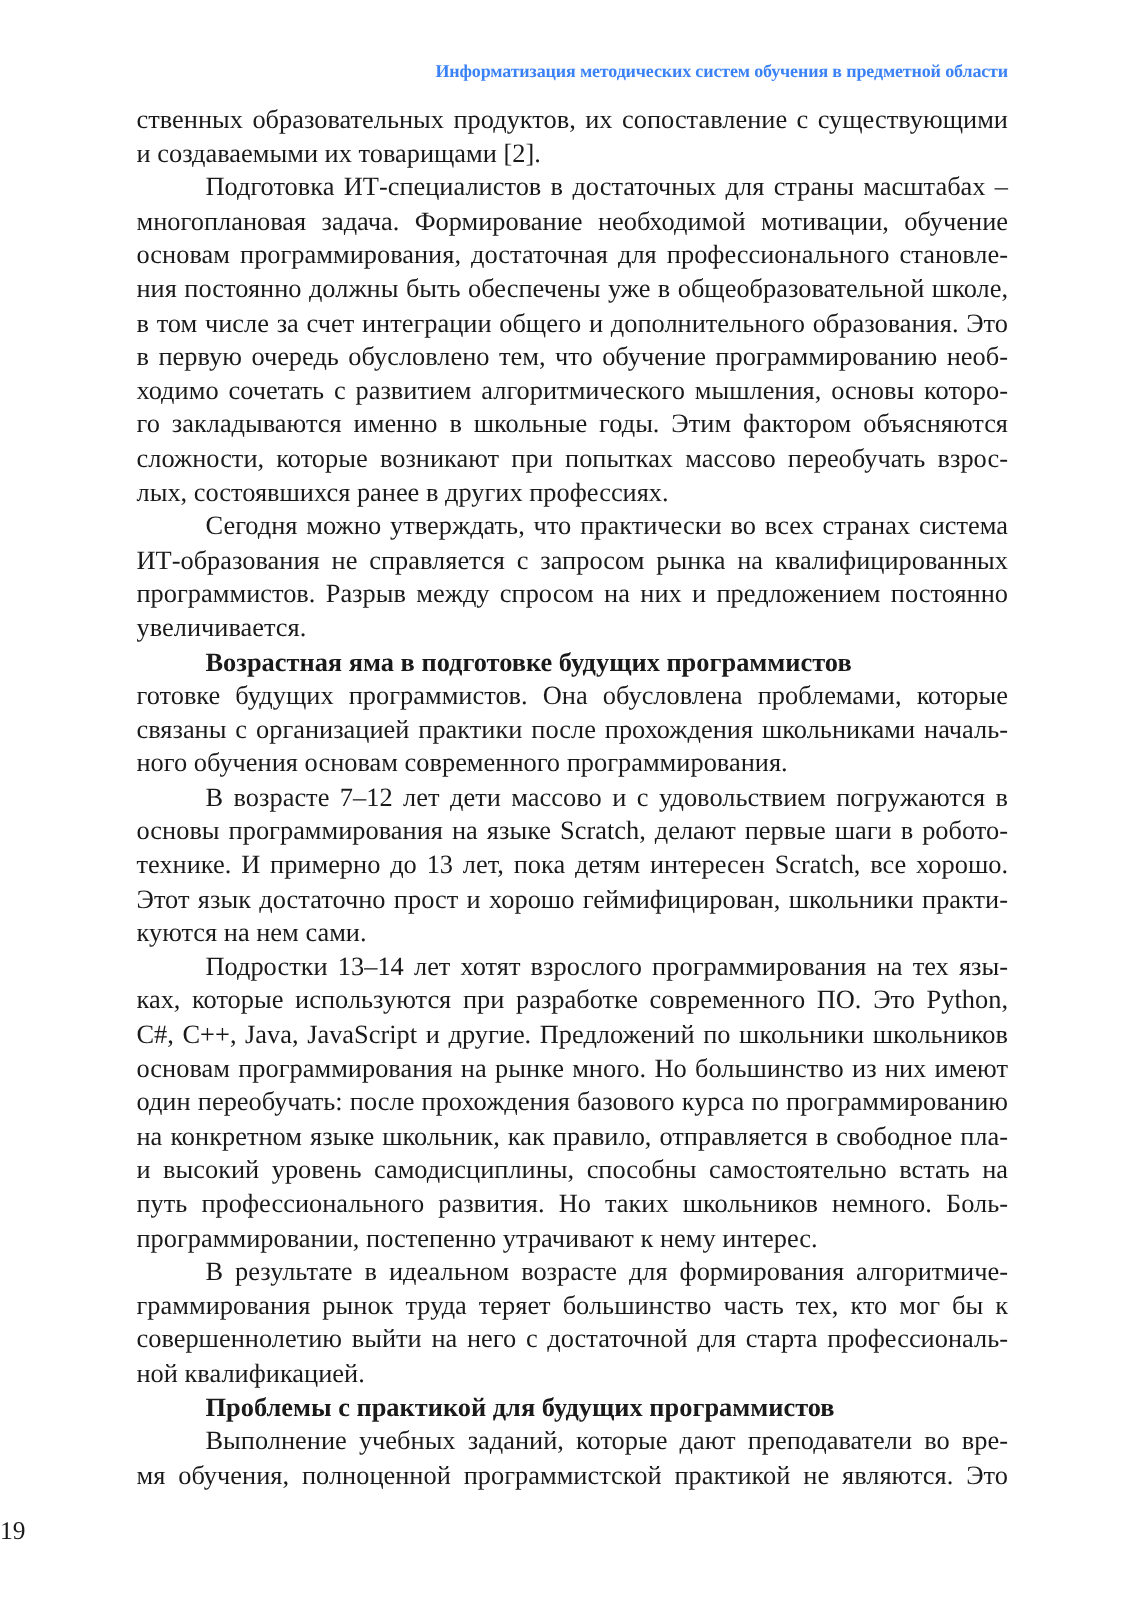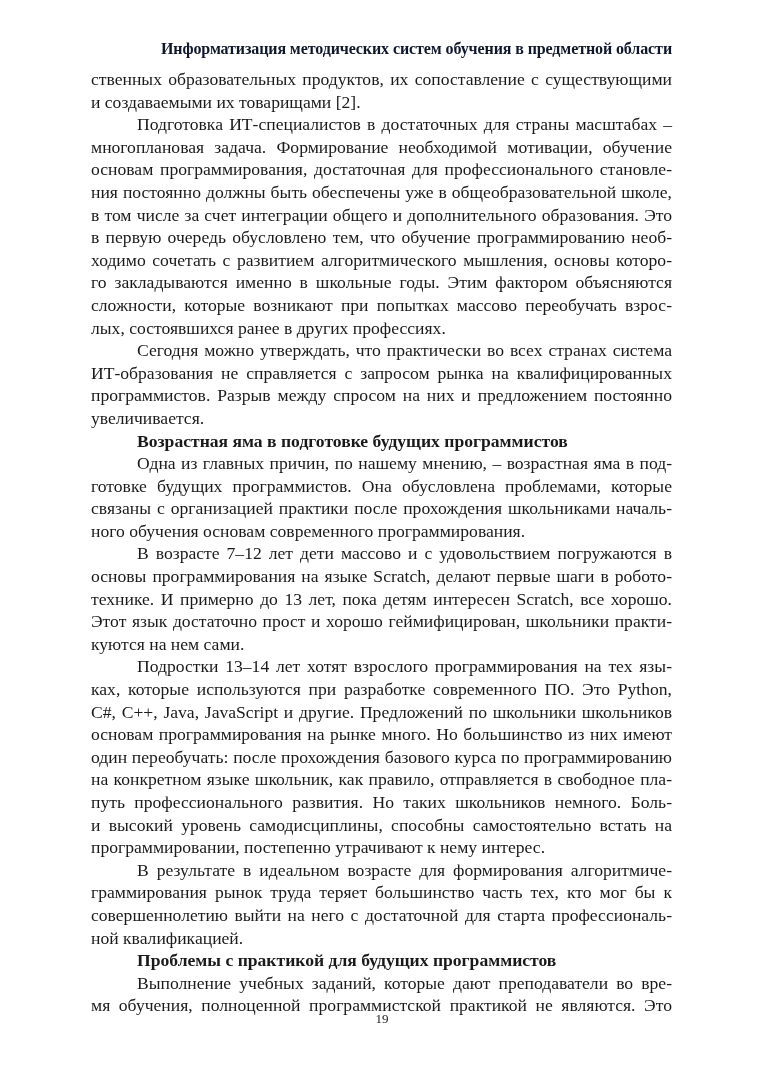--- a/index.html
+++ b/index.html
@@ -5,37 +5,37 @@
   html, body { margin: 0; padding: 0; background: #ffffff; }
   body { width: 764px; height: 1080px; position: relative; overflow: hidden; }
   .page {
     position: absolute; left: 0; top: 0; width: 764px; height: 1080px;
     background: #ffffff; color: #1a1a1a;
     font-family: "Liberation Serif", "DejaVu Serif", serif;
   }
   .running-header {
     position: absolute; top: 40px; right: 92px;
     font-family: "Liberation Serif", serif;
-    font-weight: bold; font-size: 16px; letter-spacing: -0.1px;
-    color: #0f172a; white-space: nowrap;
+    font-weight: bold; font-size: 12px; letter-spacing: -0.1px;
+    color: #3b82f6; white-space: nowrap;
   }
   .body-text {
     position: absolute; left: 91px; top: 68px; width: 581px;
     font-size: 17.6px; line-height: 22.6px;
   }
   .line {
     display: block; height: 22.6px; white-space: nowrap;
     text-align: justify; text-align-last: justify;
   }
   .line.last { text-align-last: left; }
   .line.indent { padding-left: 46px; }
   .line.heading { font-weight: bold; text-align-last: left; }
   .page-number {
     position: absolute; top: 1011px; left: 0; width: 764px;
-    text-align: center; font-size: 13px; color: #1a1a1a;
+    font-size: 17px; color: #1a1a1a;
   }
 </style>
 </head>
 <body>
 
 <div class="page">
   <div class="running-header">Информатизация методических систем обучения в предметной области</div>
 
   <div class="body-text" id="body-text">
       <span class="line">ственных образовательных продуктов, их сопоставление с существующими</span>
@@ -48,37 +48,36 @@
       <span class="line">в первую очередь обусловлено тем, что обучение программированию необ-</span>
       <span class="line">ходимо сочетать с развитием алгоритмического мышления, основы которо-</span>
       <span class="line">го закладываются именно в школьные годы. Этим фактором объясняются</span>
       <span class="line">сложности, которые возникают при попытках массово переобучать взрос-</span>
       <span class="line last">лых, состоявшихся ранее в других профессиях.</span>
       <span class="line indent">Сегодня можно утверждать, что практически во всех странах система</span>
       <span class="line">ИТ-образования не справляется с запросом рынка на квалифицированных</span>
       <span class="line">программистов. Разрыв между спросом на них и предложением постоянно</span>
       <span class="line last">увеличивается.</span>
       <span class="line indent heading">Возрастная яма в подготовке будущих программистов</span>
-      <span class="line indent">Одна из главных причин, по нашему мнению, – возрастная яма в под-</span>
       <span class="line">готовке будущих программистов. Она обусловлена проблемами, которые</span>
       <span class="line">связаны с организацией практики после прохождения школьниками началь-</span>
       <span class="line last">ного обучения основам современного программирования.</span>
       <span class="line indent">В возрасте 7–12 лет дети массово и с удовольствием погружаются в</span>
       <span class="line">основы программирования на языке Scratch, делают первые шаги в робото-</span>
       <span class="line">технике. И примерно до 13 лет, пока детям интересен Scratch, все хорошо.</span>
       <span class="line">Этот язык достаточно прост и хорошо геймифицирован, школьники практи-</span>
       <span class="line last">куются на нем сами.</span>
       <span class="line indent">Подростки 13–14 лет хотят взрослого программирования на тех язы-</span>
       <span class="line">ках, которые используются при разработке современного ПО. Это Python,</span>
       <span class="line">C#, C++, Java, JavaScript и другие. Предложений по школьники школьников</span>
       <span class="line">основам программирования на рынке много. Но большинство из них имеют</span>
       <span class="line">один переобучать: после прохождения базового курса по программированию</span>
       <span class="line">на конкретном языке школьник, как правило, отправляется в свободное пла-</span>
+      <span class="line">и высокий уровень самодисциплины, способны самостоятельно встать на</span>
       <span class="line">путь профессионального развития. Но таких школьников немного. Боль-</span>
-      <span class="line">и высокий уровень самодисциплины, способны самостоятельно встать на</span>
       <span class="line last">программировании, постепенно утрачивают к нему интерес.</span>
       <span class="line indent">В результате в идеальном возрасте для формирования алгоритмиче-</span>
       <span class="line">граммирования рынок труда теряет большинство часть тех, кто мог бы к</span>
       <span class="line">совершеннолетию выйти на него с достаточной для старта профессиональ-</span>
       <span class="line last">ной квалификацией.</span>
       <span class="line indent heading">Проблемы с практикой для будущих программистов</span>
       <span class="line indent">Выполнение учебных заданий, которые дают преподаватели во вре-</span>
       <span class="line">мя обучения, полноценной программистской практикой не являются. Это</span>
     </div>
 

